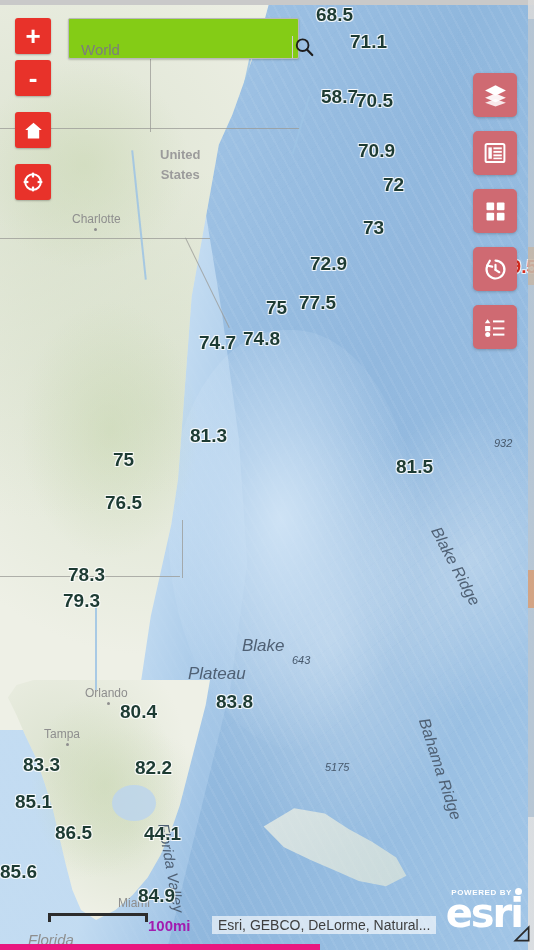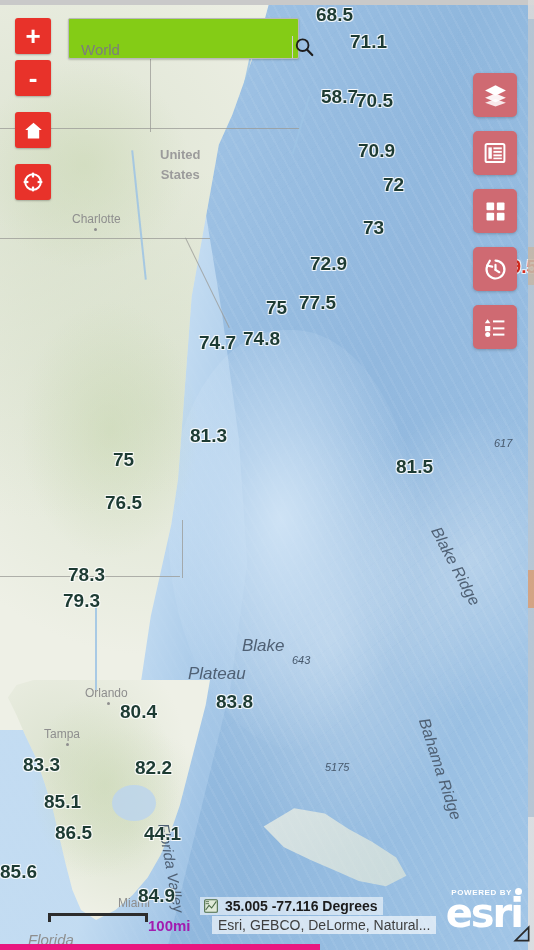--- a/index.html
+++ b/index.html
@@ -253,21 +253,21 @@
         <div class="place" style="left: 28px; top: 931px; font-style: italic; font-size: 15px;">Florida</div>
       </div>
     <div id="bathy-layer">
         <div class="bathy-name" style="left: 198px; top: 636px; font-size: 17px; margin-left: 44px;">Blake</div>
         <div class="bathy-name" style="left: 188px; top: 664px; font-size: 17px;">Plateau</div>
         <div class="bathy-name" style="left: 443px; top: 524px; font-size: 16px; transform: rotate(62deg); transform-origin: left top;">Blake Ridge</div>
         <div class="bathy-name" style="left: 432px; top: 716px; font-size: 16px; transform: rotate(72deg); transform-origin: left top;">Bahama Ridge</div>
         <div class="bathy-name small" style="left: 172px; top: 822px; font-size: 15px; transform: rotate(80deg); transform-origin: left top;">Florida Valley</div>
       </div>
     <div id="depth-layer">
-        <div class="depth" style="left: 494px; top: 437px;">617</div>
+        <div class="depth" style="left: 494px; top: 437px;">932</div>
         <div class="depth" style="left: 292px; top: 654px;">643</div>
         <div class="depth" style="left: 325px; top: 761px;">5175</div>
       </div>
     <div id="country-layer">
         <div class="country" style="left: 160px; top: 145px;">United
 States</div>
       </div>
     <div id="temp-layer">
         <div class="temp" style="left: 316px; top: 4px;">68.5</div>
         <div class="temp" style="left: 350px; top: 31px;">71.1</div>
@@ -285,21 +285,21 @@
         <div class="temp" style="left: 190px; top: 412px; margin-top: 13px;">81.3</div>
         <div class="temp" style="left: 396px; top: 456px;">81.5</div>
         <div class="temp" style="left: 113px; top: 449px;">75</div>
         <div class="temp" style="left: 105px; top: 492px;">76.5</div>
         <div class="temp" style="left: 68px; top: 564px;">78.3</div>
         <div class="temp" style="left: 63px; top: 590px;">79.3</div>
         <div class="temp" style="left: 216px; top: 691px;">83.8</div>
         <div class="temp" style="left: 120px; top: 701px;">80.4</div>
         <div class="temp" style="left: 23px; top: 754px;">83.3</div>
         <div class="temp" style="left: 135px; top: 757px;">82.2</div>
-        <div class="temp" style="left: 44px; top: 791px;">85.1</div>
+        <div class="temp" style="left: 15px; top: 791px;">85.1</div>
         <div class="temp" style="left: 55px; top: 822px;">86.5</div>
         <div class="temp" style="left: 144px; top: 823px;">44.1</div>
         <div class="temp" style="left: 0px; top: 861px;">85.6</div>
         <div class="temp" style="left: 138px; top: 885px;">84.9</div>
       </div>
   </div>
 
   <div id="top-strip"></div>
   <div id="right-strip"></div>
 
@@ -389,29 +389,20 @@
         <rect x="10" y="18.6" width="11.4" height="2" fill="#fff"></rect>
       </svg>
     </div>
   </div>
 
   <div id="scalebar">
     <div id="scale-line"></div>
     <div id="scale-label">100mi</div>
   </div>
 
-  <div id="coord-widget">
-    <svg width="16" height="16" viewBox="0 0 24 24">
-      <rect x="2.5" y="2.5" width="19" height="19" rx="1.5" fill="#dfe9d8" stroke="#4a6b46" stroke-width="1.6"></rect>
-      <path d="M4 18 L9 11 L13 15 L20 5" fill="none" stroke="#4a6b46" stroke-width="1.6"></path>
-      <line x1="4" y1="5.5" x2="9" y2="5.5" stroke="#4a6b46" stroke-width="1.3"></line>
-      <line x1="4" y1="8.5" x2="9" y2="8.5" stroke="#4a6b46" stroke-width="1.3"></line>
-    </svg>
-    <span id="coord-text">35.005  -77.116 Degrees</span>
-  </div>
 
   <div id="attribution">Esri, GEBCO, DeLorme, Natural...</div>
 
   <div id="esri-logo">
     <div id="esri-powered">
       <span>POWERED BY</span>
       <span class="dot"></span>
     </div>
     <div id="esri-word">esri</div>
   </div>

